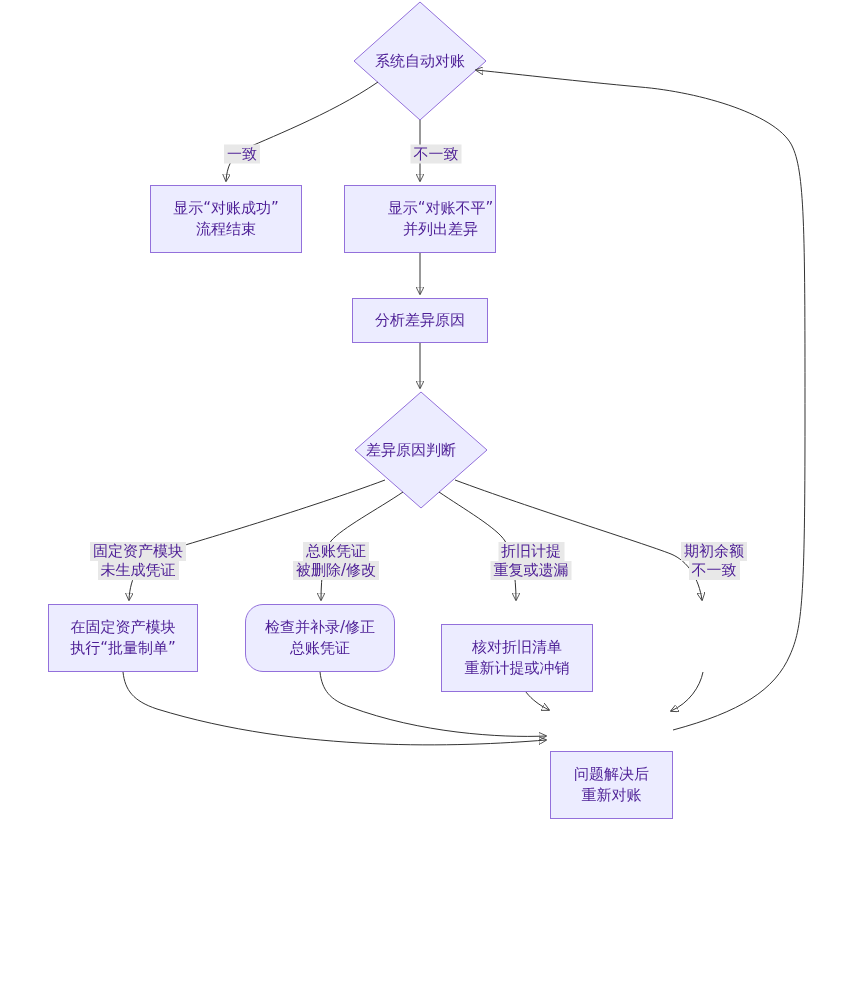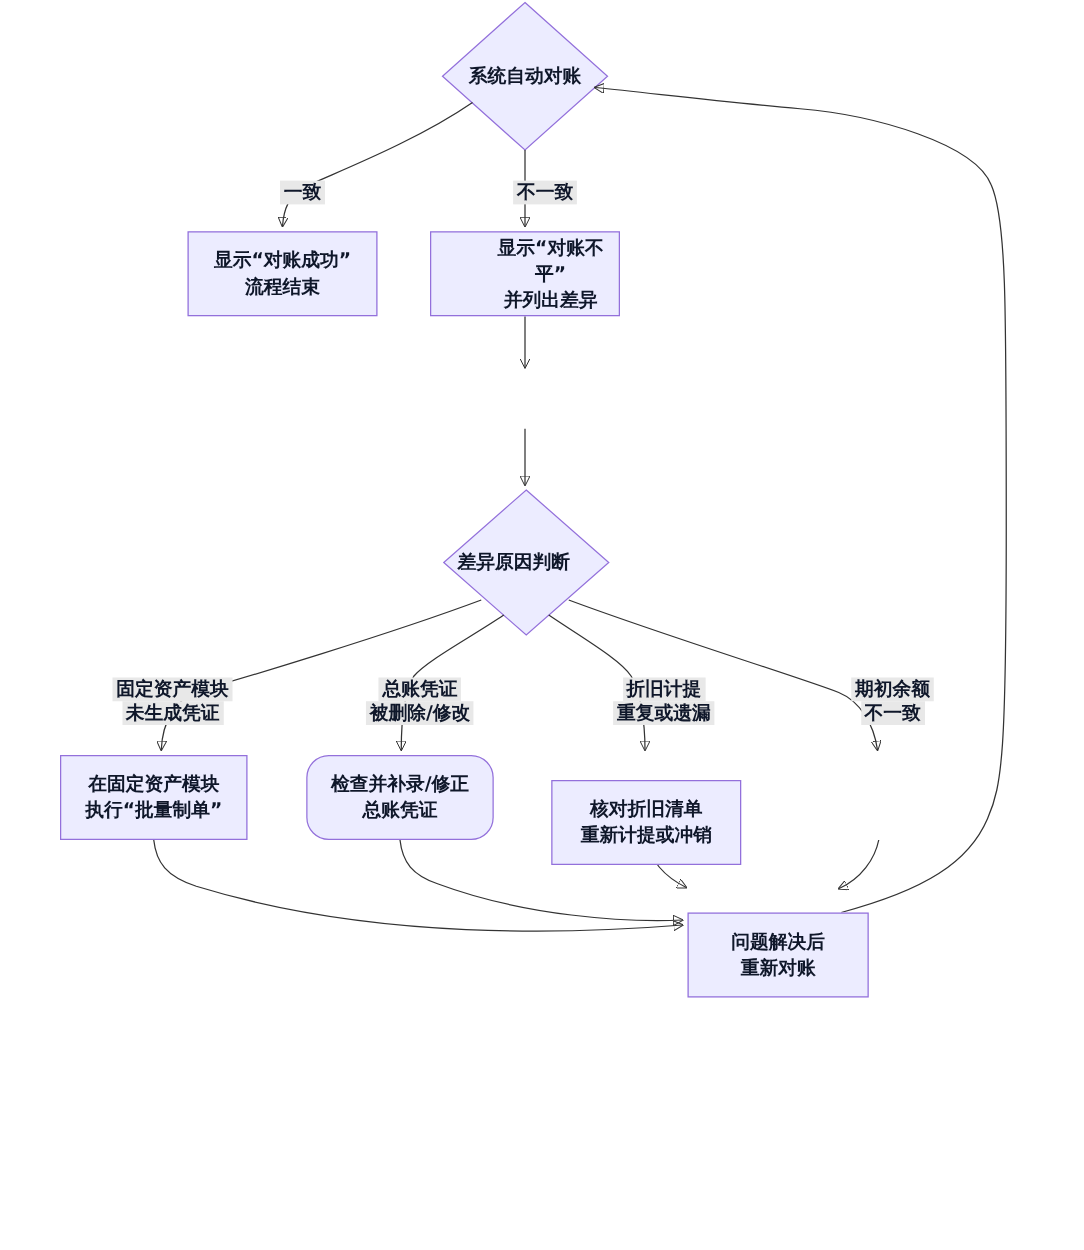--- a/index.html
+++ b/index.html
@@ -2,23 +2,22 @@
 <html><head>
 <meta charset="utf-8">
 <style>
   html,body{margin:0;padding:0;background:#ffffff;}
   *{box-sizing:border-box;}
   .canvas{
     position:relative;
     width:867px;height:1000px;
     background:#ffffff;
     font-family:"DejaVu Sans","Liberation Sans",sans-serif;
-    color:#0f172a;
+    color:#4c1d95;
     overflow:hidden;
-    font-weight:bold;
   }
   .edges{position:absolute;left:0;top:0;width:867px;height:1000px;}
   .edges path{fill:none;stroke:#333333;stroke-width:1;}
   .node{
     position:absolute;
     background:#ECECFF;
     border:1px solid #9370DB;
     display:flex;flex-direction:column;
     align-items:center;justify-content:center;
     font-size:15px;line-height:21px;
@@ -73,33 +72,36 @@
   <div class="diamond-label" style="left:411px;top:450px;">差异原因判断</div>
 
   <div class="node" style="left:150px;top:185px;width:152px;height:68px;">
     <span>显示“对账成功”</span>
     <span>流程结束</span>
   </div>
   <div class="node" style="left:344px;top:185px;width:152px;height:68px;padding-left:41px;">
     <span>显示“对账不平”</span>
     <span>并列出差异</span>
   </div>
+  <div class="node" style="left:352px;top:298px;width:136px;height:45px;">
+    <span>分析差异原因</span>
+  </div>
   <div class="node" style="left:48px;top:604px;width:150px;height:68px;">
     <span>在固定资产模块</span>
     <span>执行“批量制单”</span>
   </div>
   <div class="node" style="left:245px;top:604px;width:150px;height:68px;border-radius:18px;">
     <span>检查并补录/修正</span>
     <span>总账凭证</span>
   </div>
   <div class="node" style="left:441px;top:624px;width:152px;height:68px;">
     <span>核对折旧清单</span>
     <span>重新计提或冲销</span>
   </div>
-  <div class="node" style="left:550px;top:730px;width:145px;height:68px;">
+  <div class="node" style="left:550px;top:751px;width:123px;height:68px;">
     <span>问题解决后</span>
     <span>重新对账</span>
   </div>
 
   <div class="edge-label" style="left:226px;top:154px;">
     <span>一致</span>
   </div>
   <div class="edge-label" style="left:420px;top:154px;">
     <span>不一致</span>
   </div>

